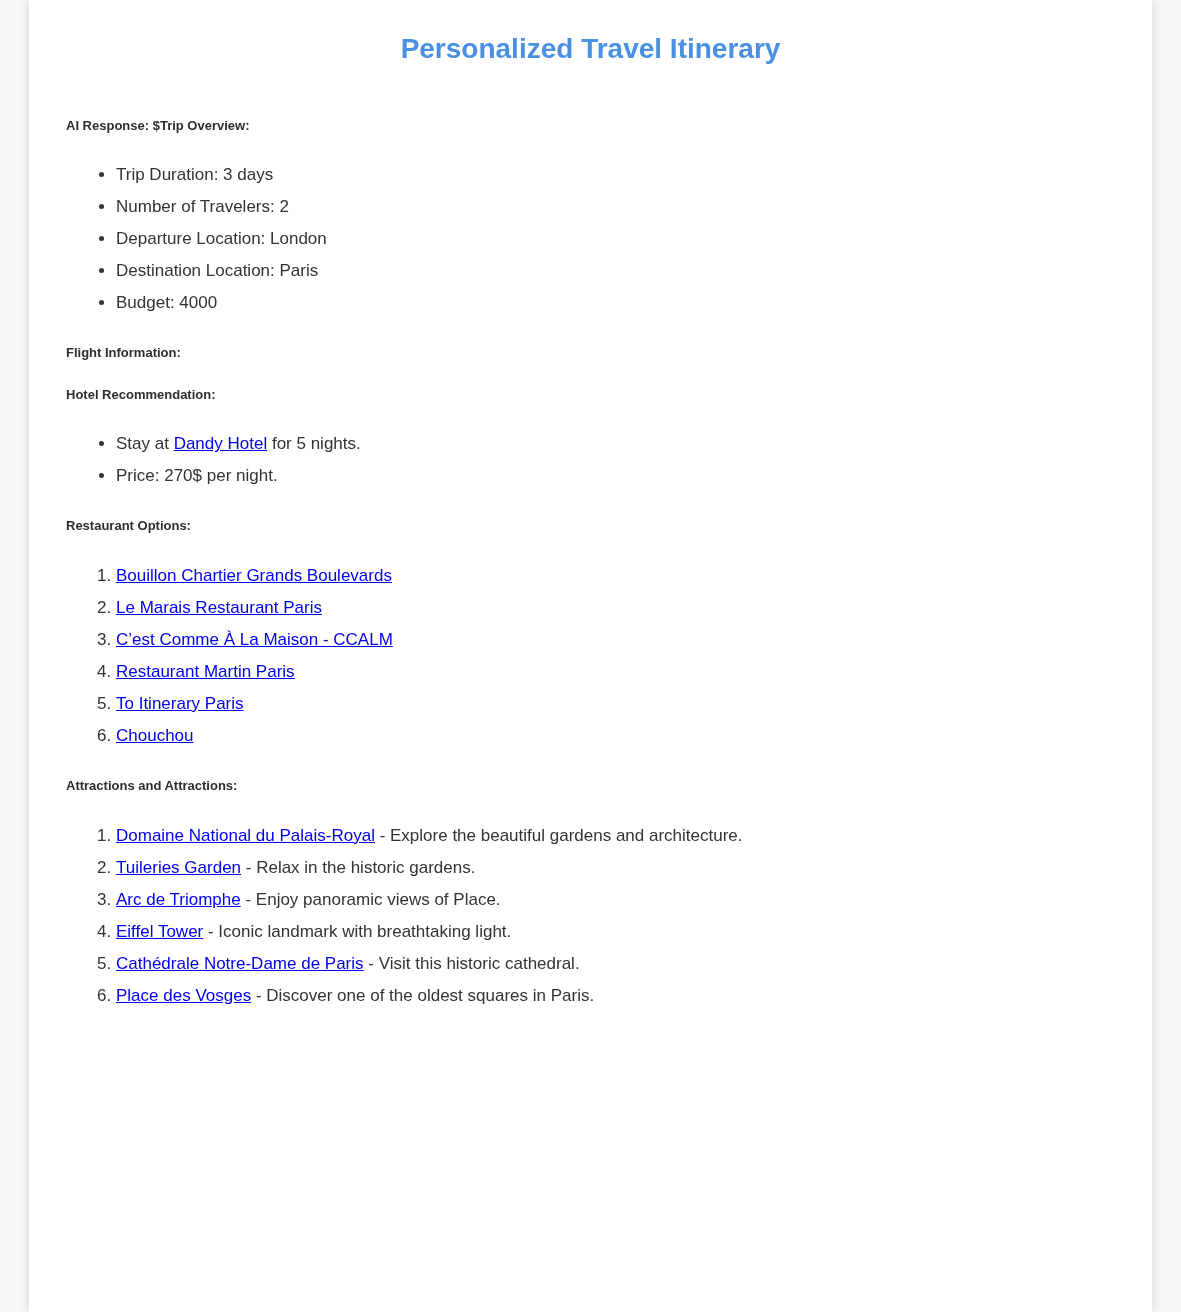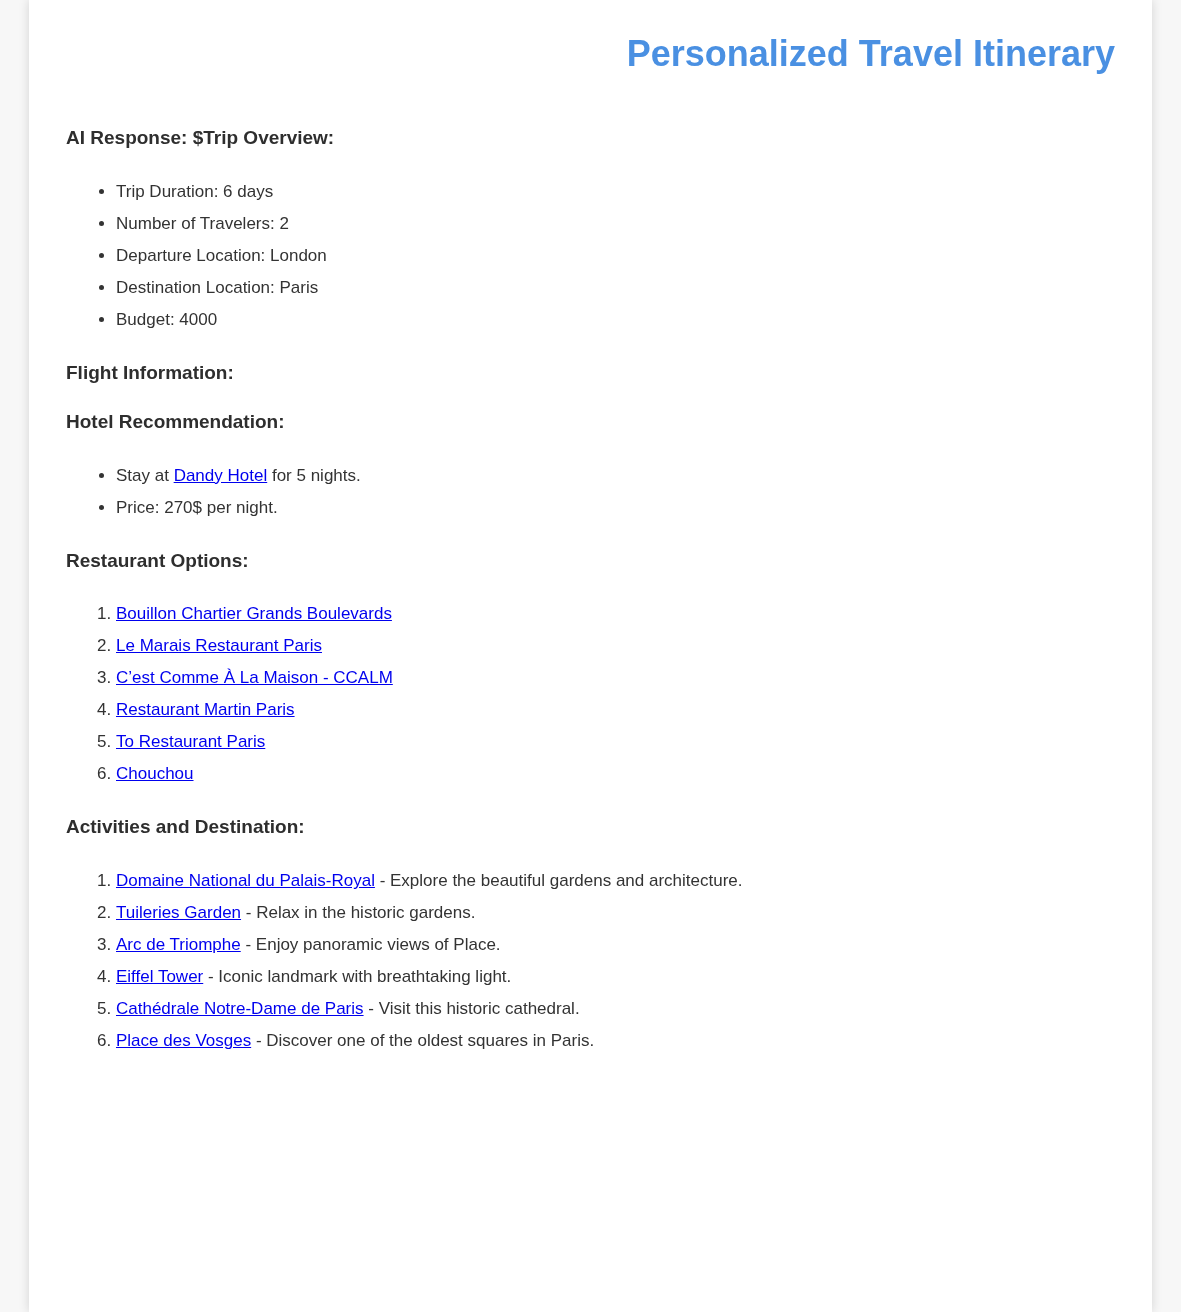--- a/index.html
+++ b/index.html
@@ -22,29 +22,29 @@
   .card {
     max-width: 1123px;
     margin: 0 auto;
     background: var(--card-bg);
     box-shadow: 0 0 10px rgba(0,0,0,0.15);
     padding: 24px 37px 80px 37px;
     min-height: 100vh;
   }
   h1.page-title {
     color: var(--title-color);
-    text-align: right;
-    font-size: 36px;
+    text-align: center;
+    font-size: 28px;
     line-height: 1.2;
     font-weight: bold;
     margin: 8px 0 52px 0;
   }
   h3.section-heading {
     color: var(--heading-color);
-    font-size: 19px;
+    font-size: 13px;
     line-height: 1.2;
     font-weight: bold;
     margin: 26px 0;
   }
   ul.item-list, ol.item-list {
     margin: 26px 0;
     padding-left: 50px;
   }
   .item-list li {
     line-height: 32px;
@@ -57,42 +57,42 @@
   }
 </style>
 </head>
 <body>
 
 <div class="card">
   <h1 class="page-title">Personalized Travel Itinerary</h1>
   <div id="sections">
       <h3 class="section-heading">AI Response: $Trip Overview:</h3>
       <ul class="item-list">
-        <li><span>Trip Duration: 6 days</span></li>
+        <li><span>Trip Duration: 3 days</span></li>
         <li><span>Number of Travelers: 2</span></li>
         <li><span>Departure Location: London</span></li>
         <li><span>Destination Location: Paris</span></li>
         <li><span>Budget: 4000</span></li>
       </ul>
       <h3 class="section-heading">Flight Information:</h3>
       <h3 class="section-heading">Hotel Recommendation:</h3>
       <ul class="item-list">
         <li><span>Stay at </span><a href="#">Dandy Hotel</a><span> for 5 nights.</span></li>
         <li><span>Price: 270$ per night.</span></li>
       </ul>
       <h3 class="section-heading">Restaurant Options:</h3>
       <ol class="item-list">
         <li><a href="#">Bouillon Chartier Grands Boulevards</a></li>
         <li><a href="#">Le Marais Restaurant Paris</a></li>
         <li><a href="#">C’est Comme À La Maison - CCALM</a></li>
         <li><a href="#">Restaurant Martin Paris</a></li>
-        <li><a href="#">To Restaurant Paris</a></li>
+        <li><a href="#">To Itinerary Paris</a></li>
         <li><a href="#">Chouchou</a></li>
       </ol>
-      <h3 class="section-heading">Activities and Destination:</h3>
+      <h3 class="section-heading">Attractions and Attractions:</h3>
       <ol class="item-list">
         <li><a href="#">Domaine National du Palais-Royal</a><span> - Explore the beautiful gardens and architecture.</span></li>
         <li><a href="#">Tuileries Garden</a><span> - Relax in the historic gardens.</span></li>
         <li><a href="#">Arc de Triomphe</a><span> - Enjoy panoramic views of Place.</span></li>
         <li><a href="#">Eiffel Tower</a><span> - Iconic landmark with breathtaking light.</span></li>
         <li><a href="#">Cathédrale Notre-Dame de Paris</a><span> - Visit this historic cathedral.</span></li>
         <li><a href="#">Place des Vosges</a><span> - Discover one of the oldest squares in Paris.</span></li>
       </ol>
     </div>
 </div>

